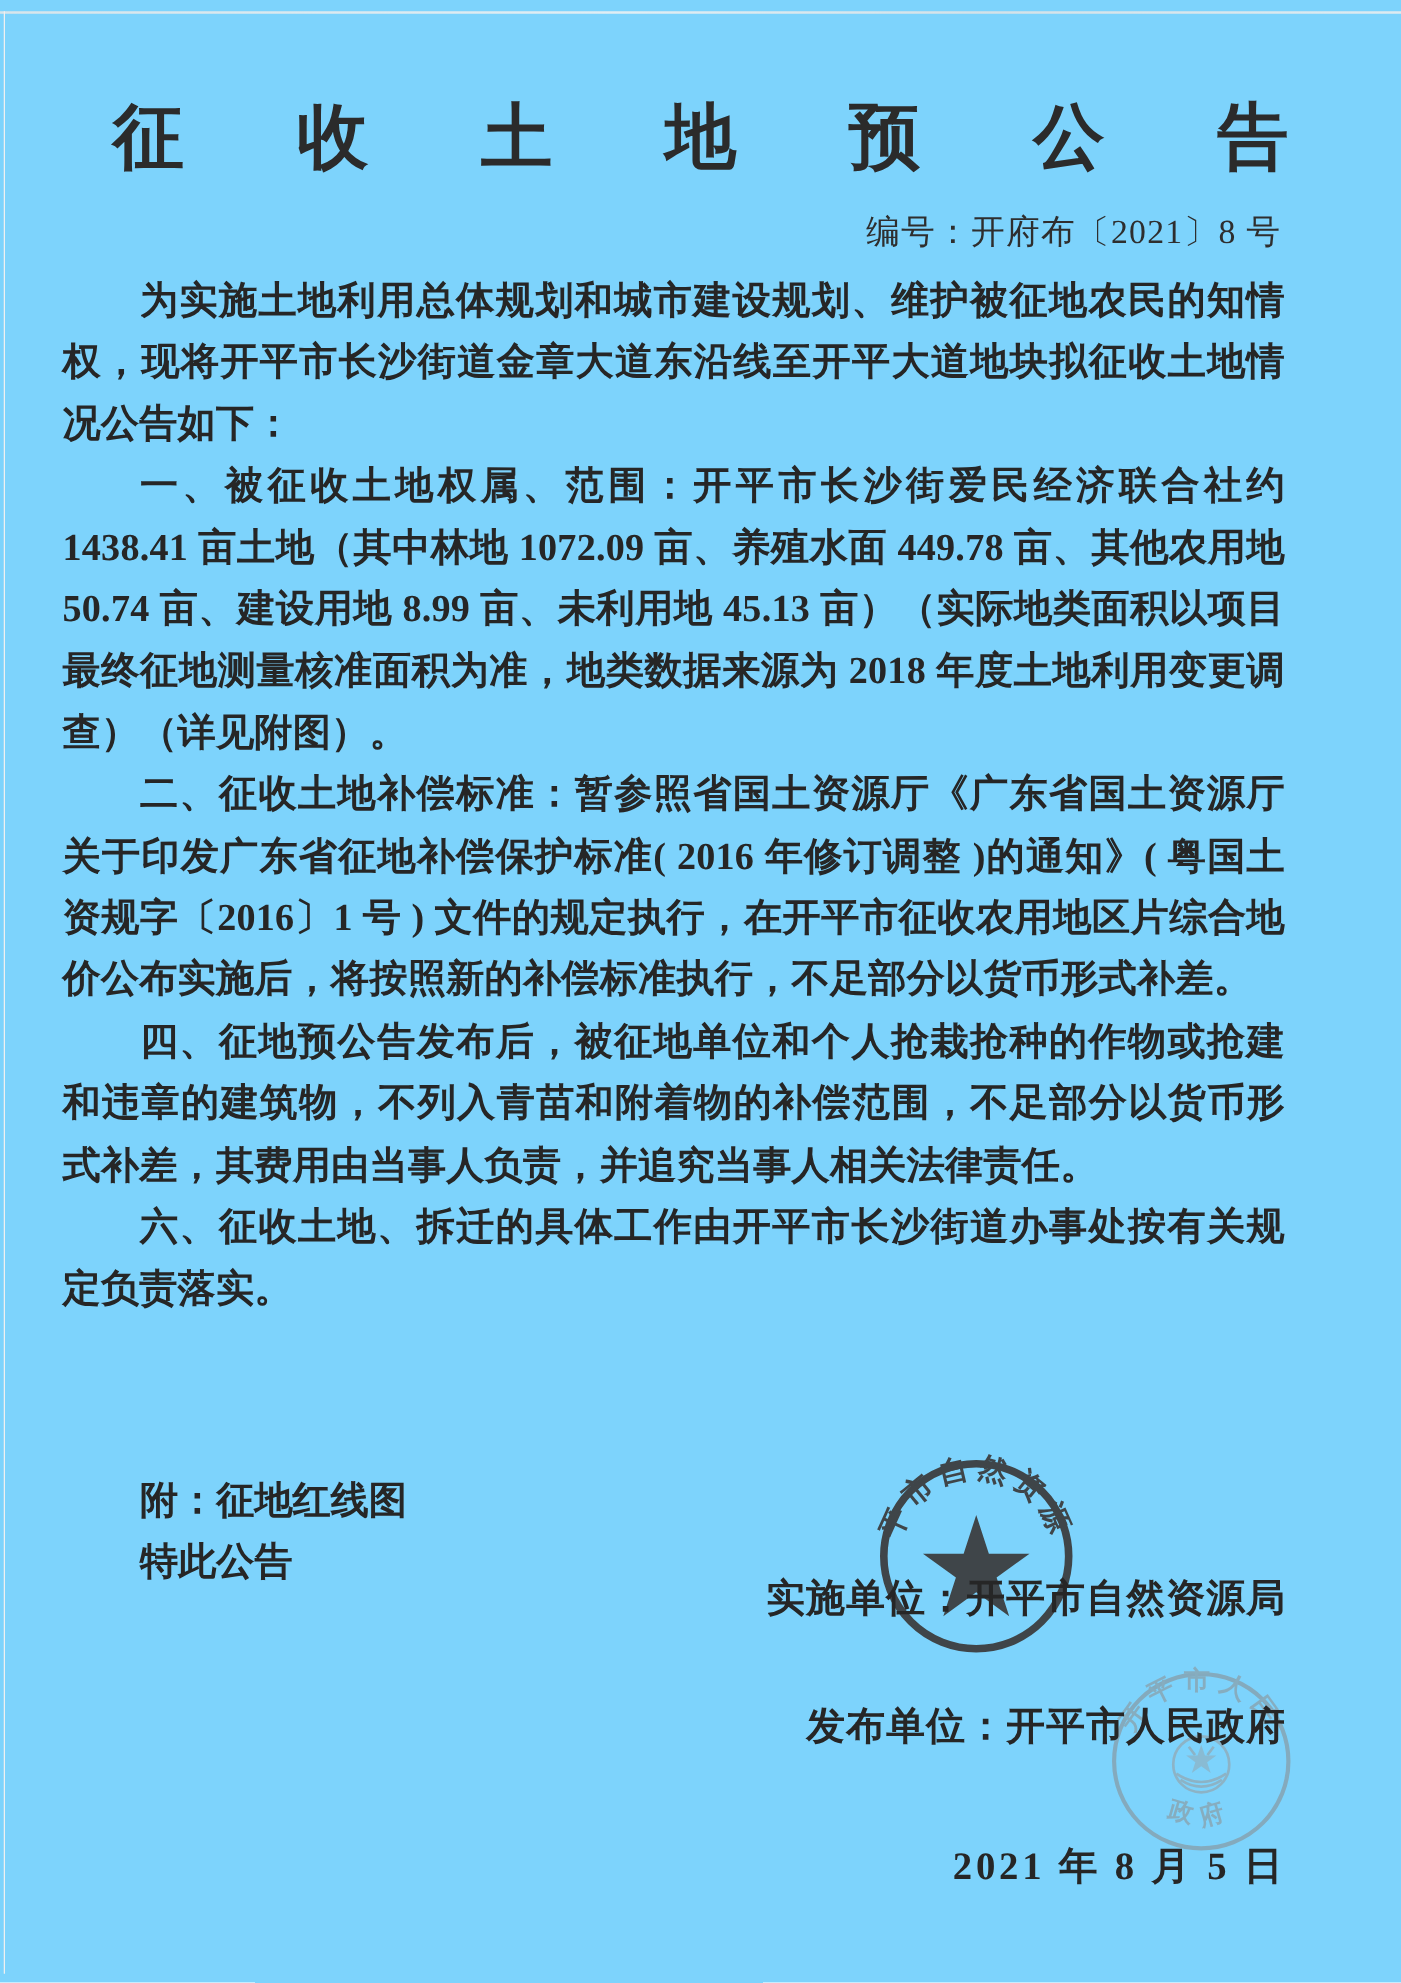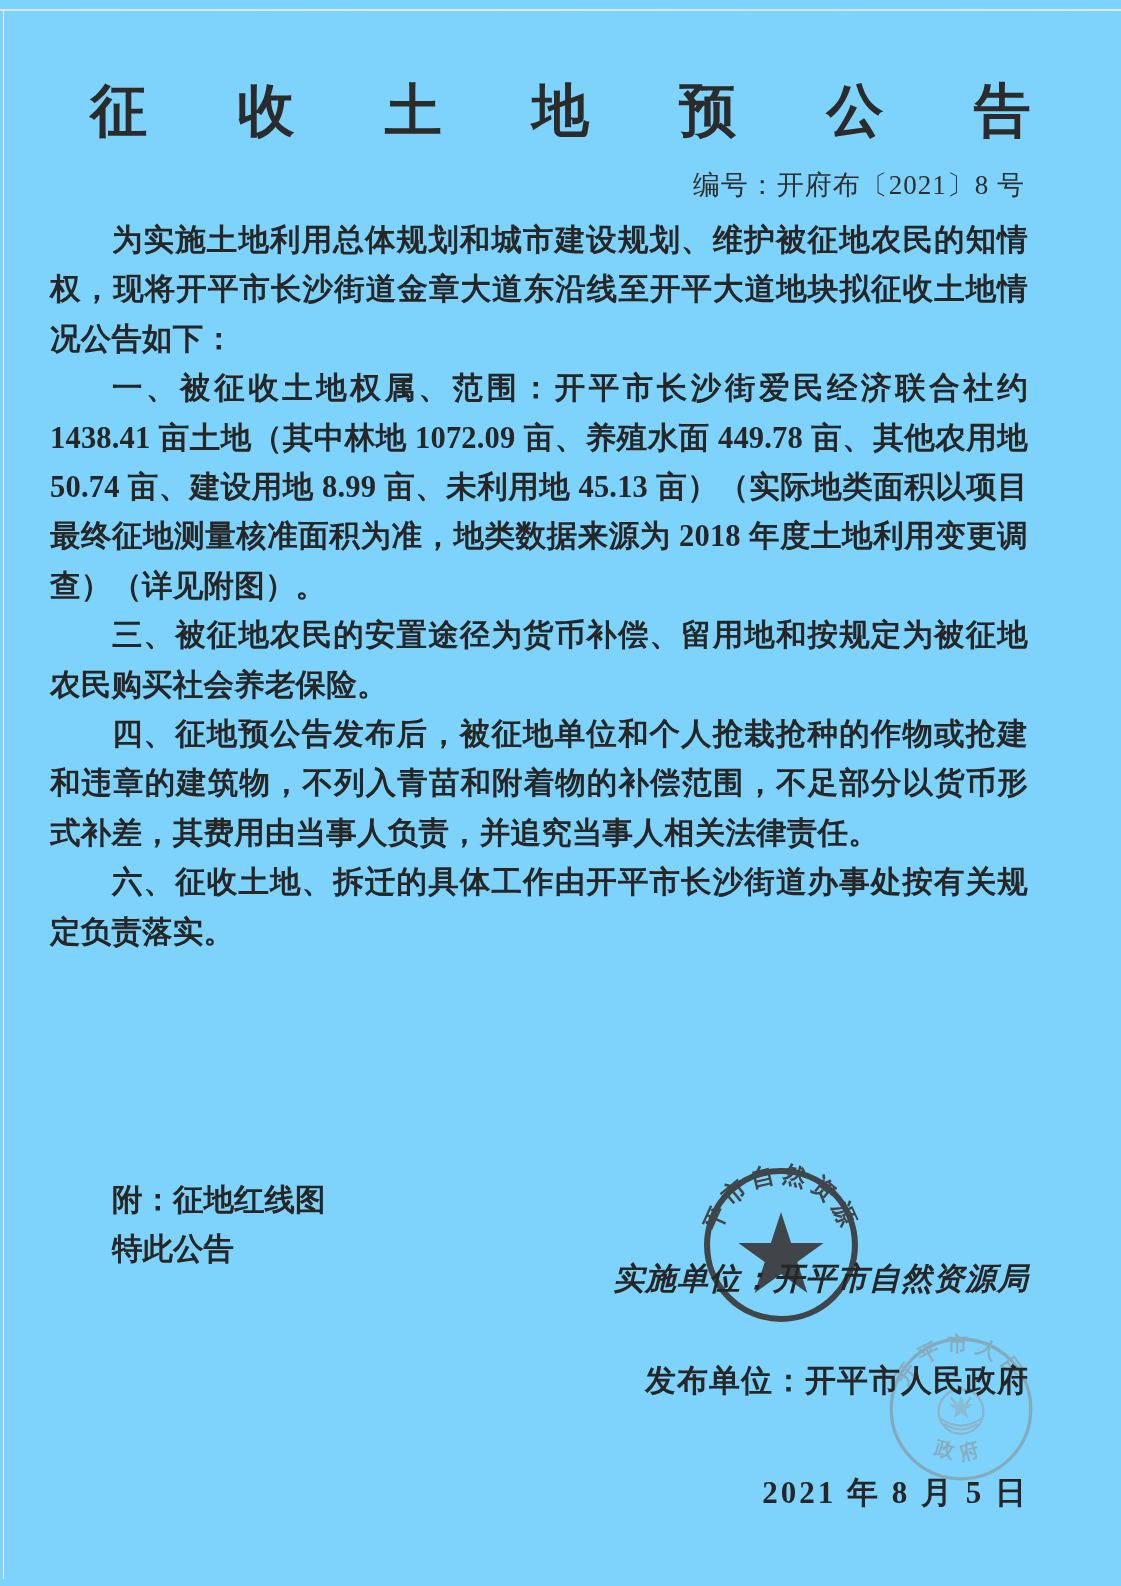--- a/index.html
+++ b/index.html
@@ -101,21 +101,21 @@
 
   
   .sig-line {
     position: absolute;
     font-size: 31px;
     font-weight: bold;
     color: #262626;
     white-space: nowrap;
     letter-spacing: 1px;
   }
-  .sig-implementer { right: 92px; top: 1258px; font-style: italic; }
+  .sig-implementer { right: 92px; top: 1258px; }
   .sig-publisher   { right: 92px; top: 1360px; }
   .sig-date        { right: 92px; top: 1472px; letter-spacing: 3px; }
 
   
   .seal {
     position: absolute;
     border-radius: 50%;
     pointer-events: none;
   }
   .seal-natural-resources {
@@ -142,21 +142,21 @@
   <div class="scan-edge-top"></div>
   <div class="scan-edge-left"></div>
 
   <div class="doc-title">征 收 土 地 预 公 告</div>
 
   <div class="doc-number">编号：开府布〔2021〕8 号</div>
 
   <div class="body-block">
     <p class="para">为实施土地利用总体规划和城市建设规划、维护被征地农民的知情权，现将开平市长沙街道金章大道东沿线至开平大道地块拟征收土地情况公告如下：</p>
     <p class="para">一、被征收土地权属、范围：开平市长沙街爱民经济联合社约 1438.41 亩土地（其中林地 1072.09 亩、养殖水面 449.78 亩、其他农用地 50.74 亩、建设用地 8.99 亩、未利用地 45.13 亩）（实际地类面积以项目最终征地测量核准面积为准，地类数据来源为 2018 年度土地利用变更调查）（详见附图）。</p>
-    <p class="para">三、被征地农民的安置途径为货币补偿、留用地和按规定为被征地农民购买社会养老保险。</p>
+    <p class="para">二、征收土地补偿标准：暂参照省国土资源厅《广东省国土资源厅关于印发广东省征地补偿保护标准( 2016 年修订调整 )的通知》( 粤国土资规字〔2016〕1 号 ) 文件的规定执行，在开平市征收农用地区片综合地价公布实施后，将按照新的补偿标准执行，不足部分以货币形式补差。</p>
     <p class="para">四、征地预公告发布后，被征地单位和个人抢栽抢种的作物或抢建和违章的建筑物，不列入青苗和附着物的补偿范围，不足部分以货币形式补差，其费用由当事人负责，并追究当事人相关法律责任。</p>
     <p class="para">六、征收土地、拆迁的具体工作由开平市长沙街道办事处按有关规定负责落实。</p>
   </div>
 
   <div class="closing-block">
     <div class="closing-line">附：征地红线图</div>
     <div class="closing-line">特此公告</div>
   </div>
 
   <div class="seal seal-natural-resources">

